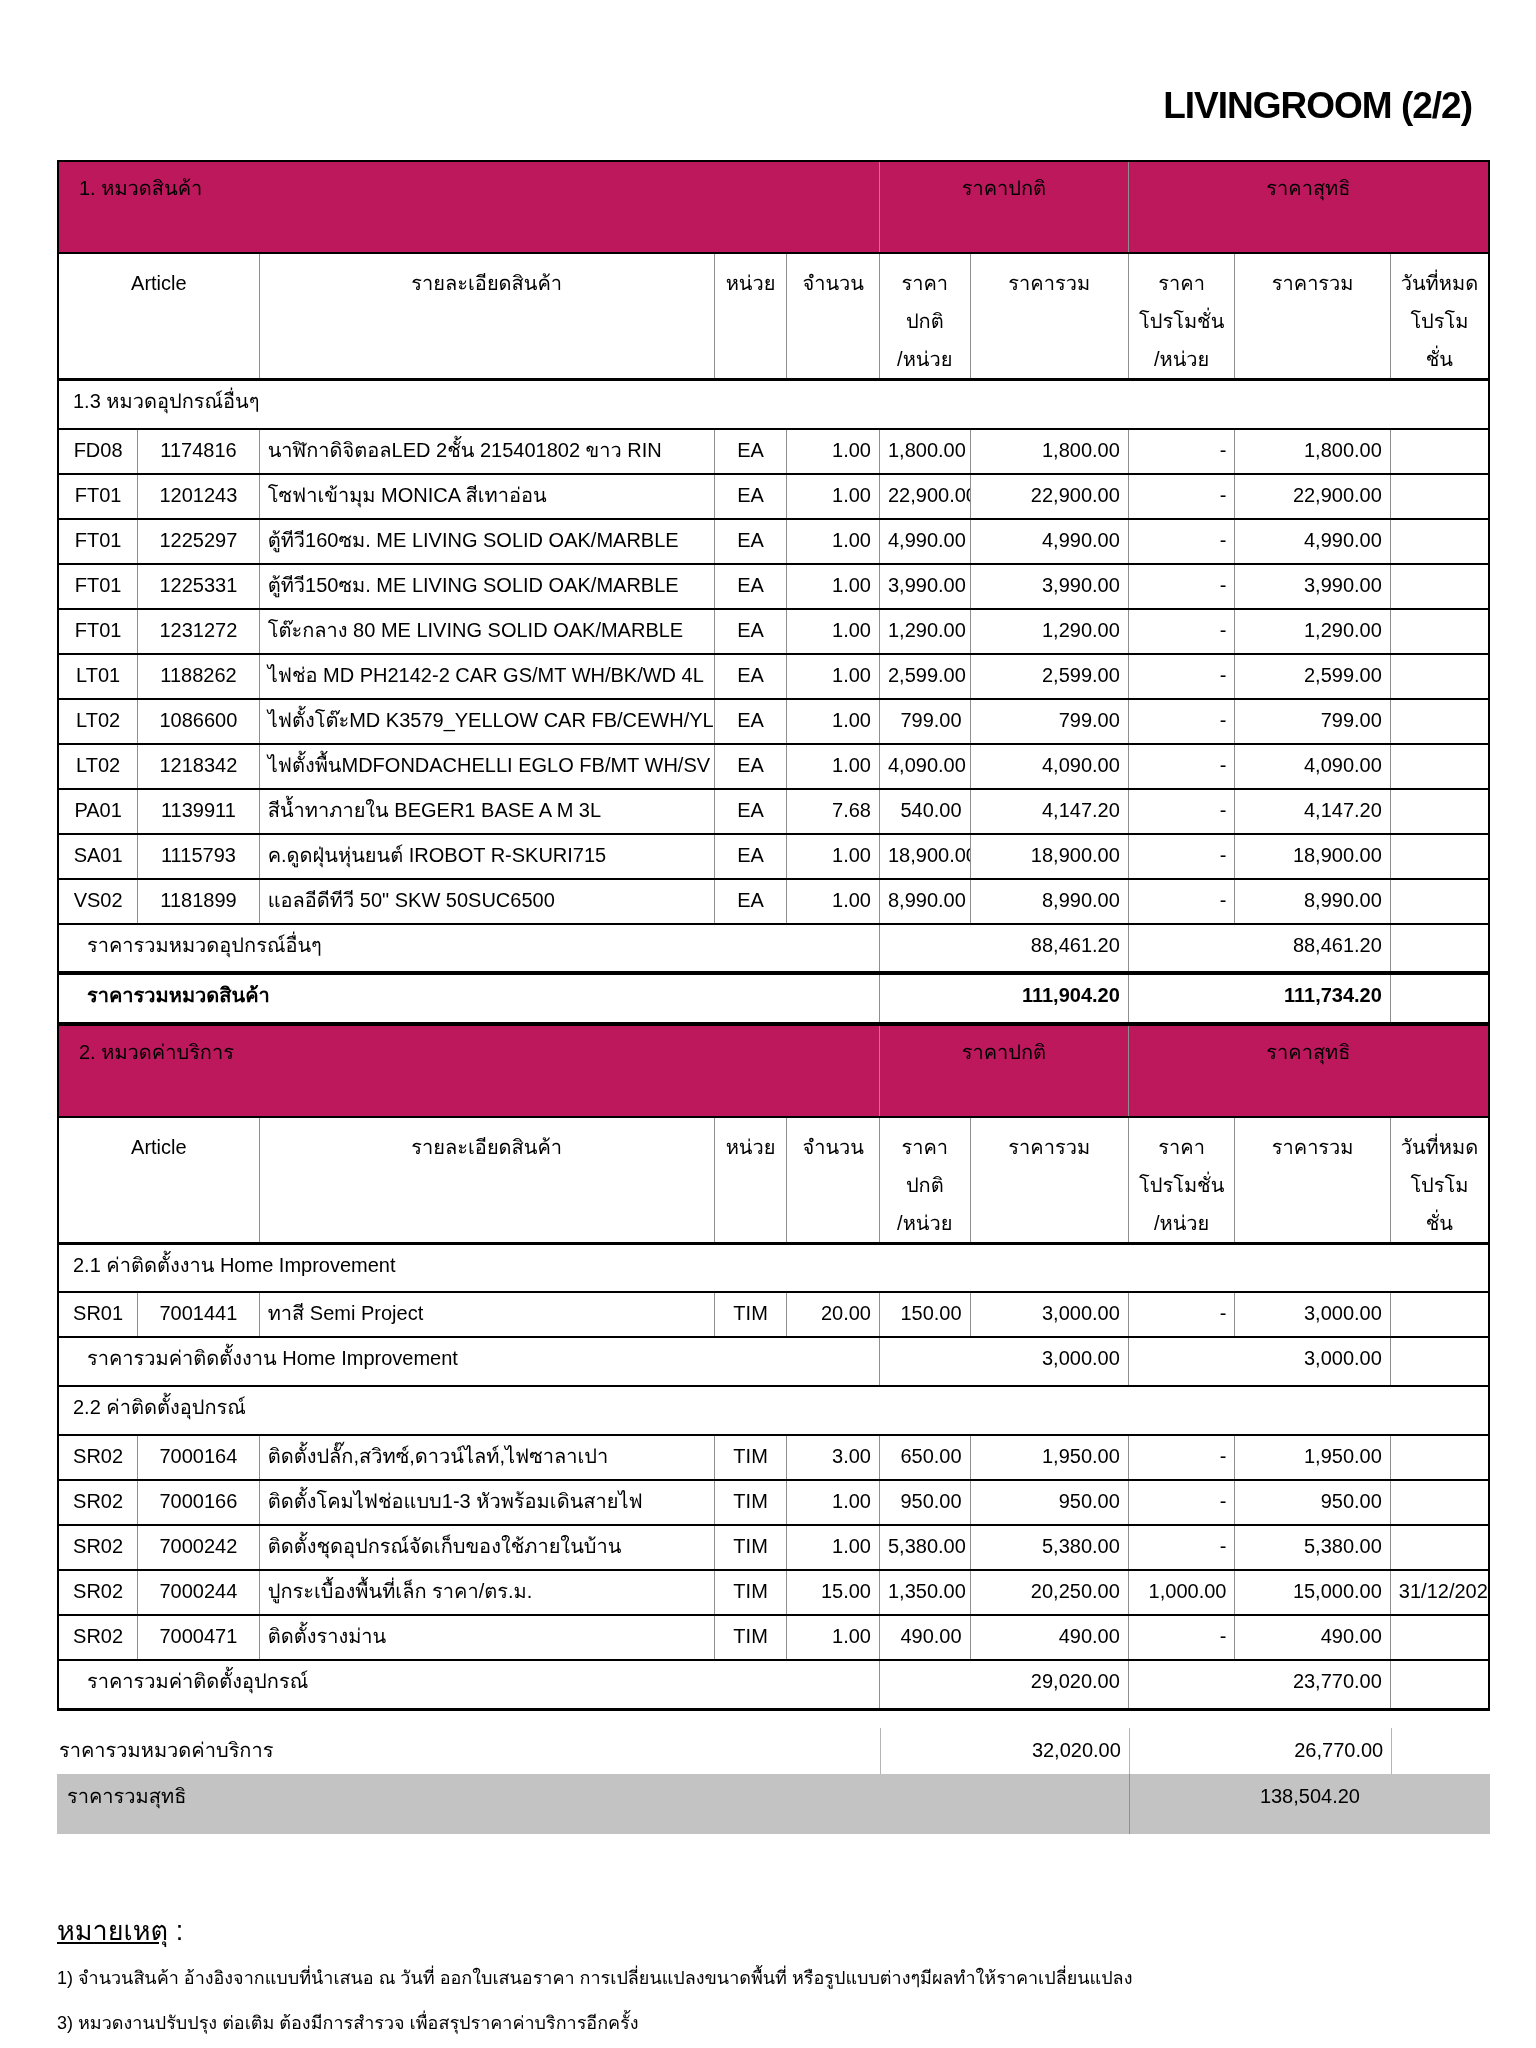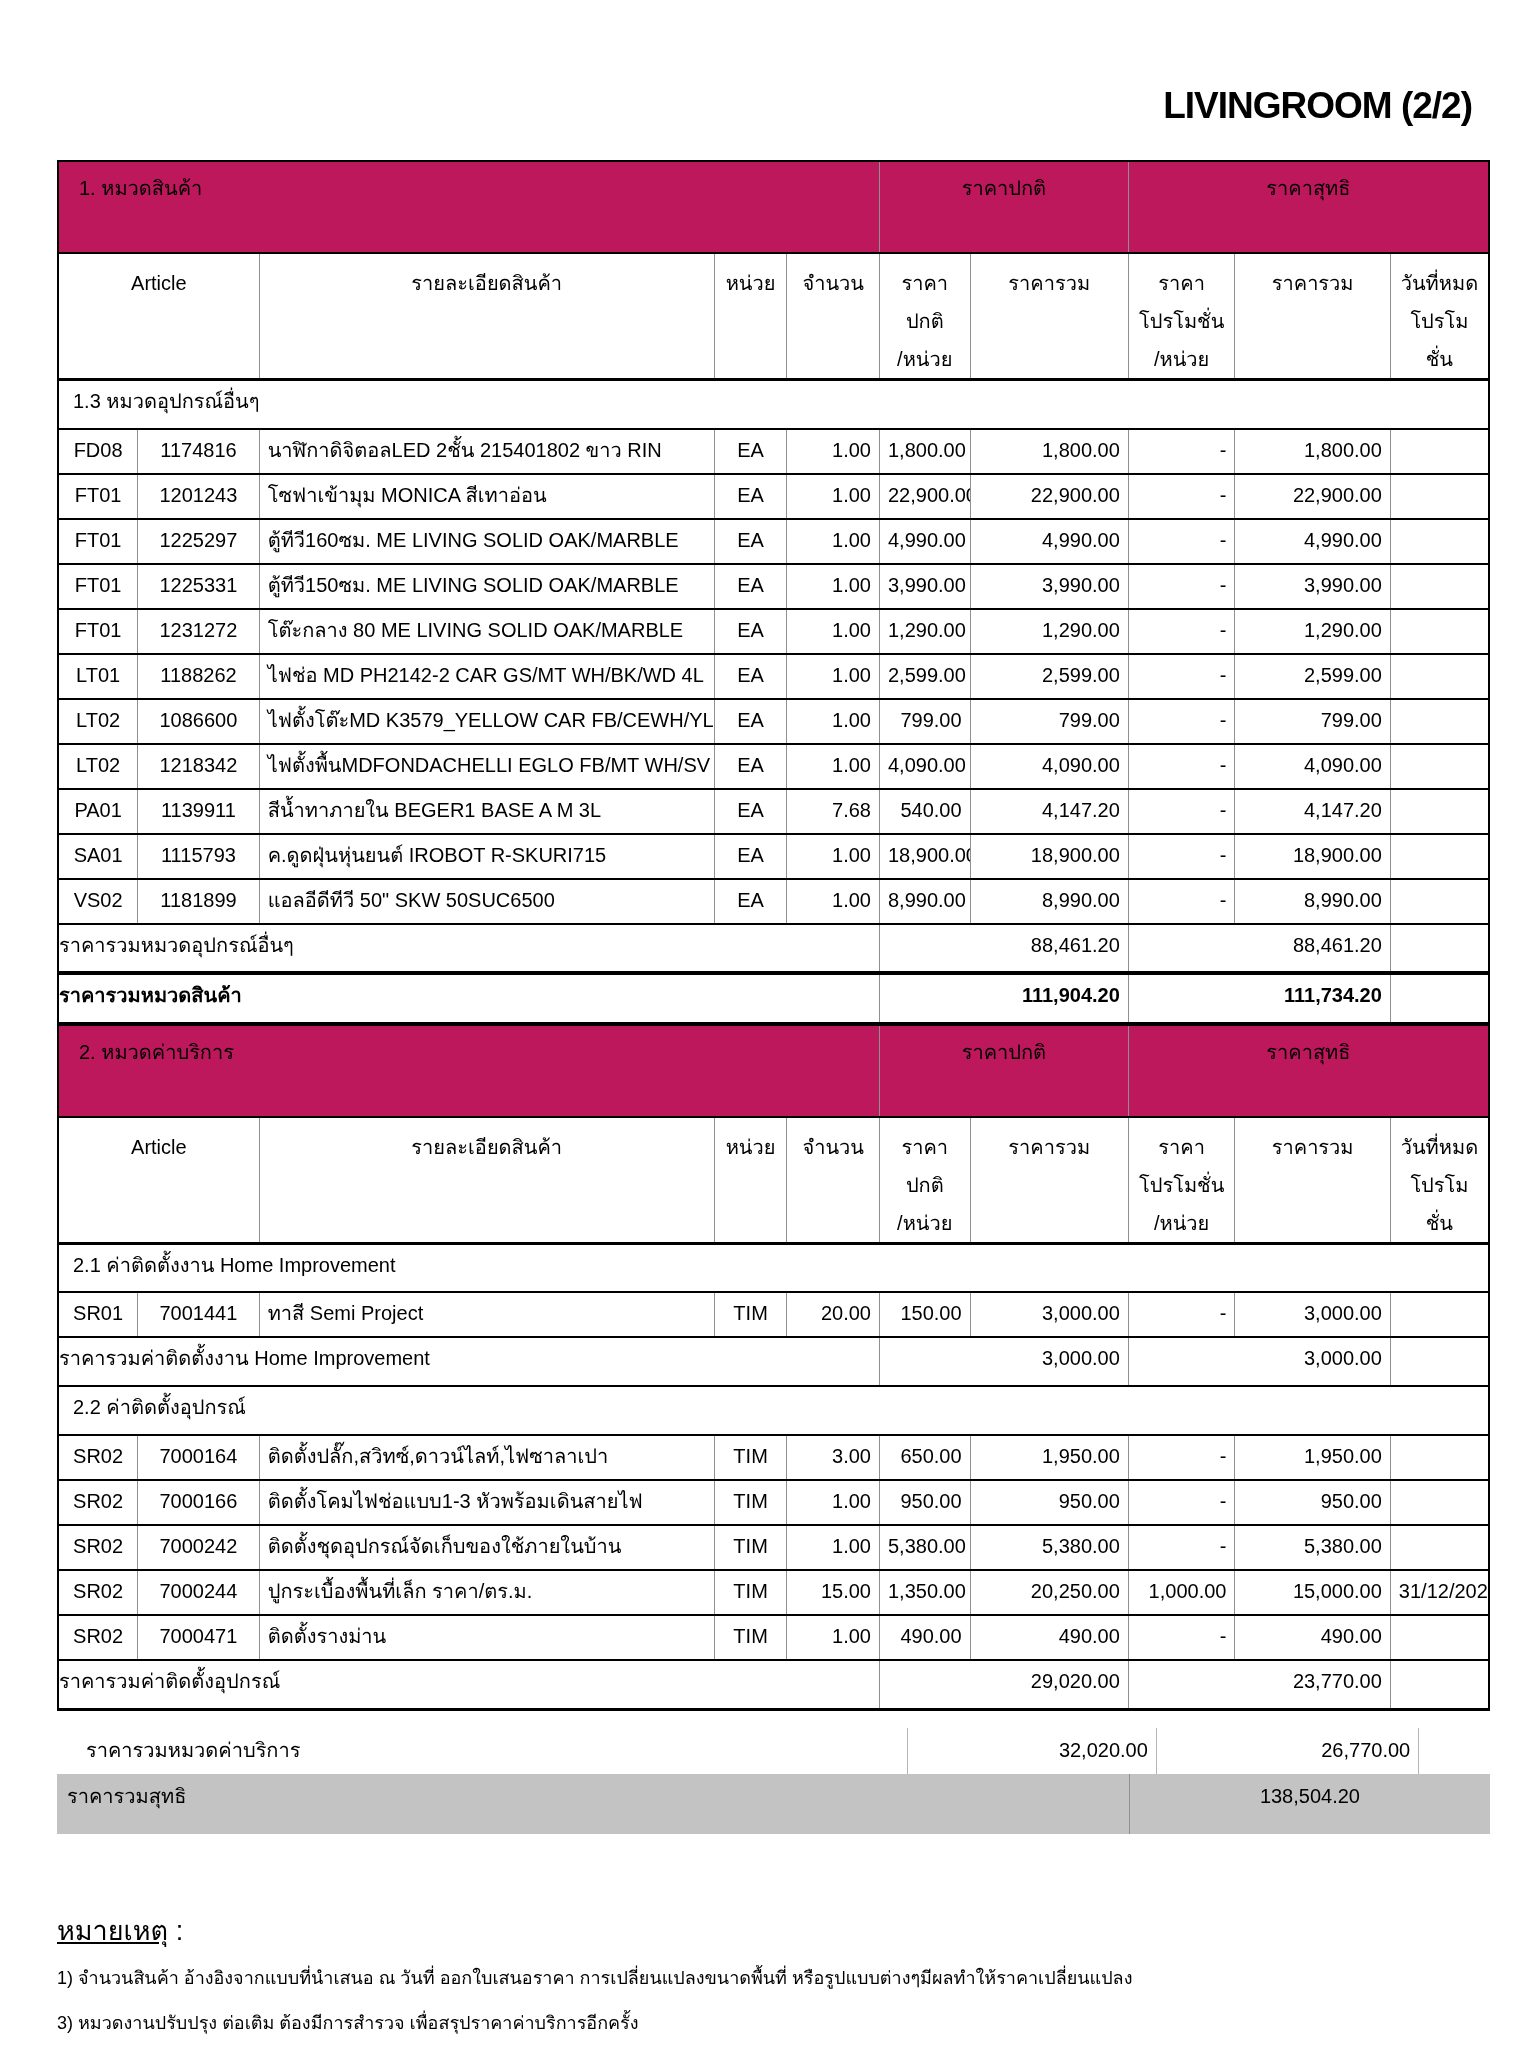--- a/index.html
+++ b/index.html
@@ -49,34 +49,34 @@
     text-align:center;
     white-space:pre-line;
     line-height:38px;
     padding-top:10px;
     border-bottom:3px solid #000;
   }
 
   tr.heading-row td { height:49px; text-align:left; padding-left:14px; }
   tr.item-row td    { height:45px; }
   tr.subtotal-row td{ height:49px; }
-  tr.subtotal-row td.lbl { padding-left:0; }
+  tr.subtotal-row td.lbl { padding-left:28px; }
   tr.section-total-row td { border-top:4px solid #000; height:50px;font-weight:bold; }
 
   .c { text-align:center; }
   .r { text-align:right; }
   .l { text-align:left; }
 
   
   .bottom-row { display:flex; width:100%; box-sizing:border-box; }
   .bottom-row .cell {
     box-sizing:border-box; font-size:20px; line-height:26px;
     padding:9px 8px 0 8px; overflow:hidden; white-space:nowrap;
   }
-  .service-total-row { margin-top:17px; height:46px;margin-left:27px; }
+  .service-total-row { margin-top:17px; height:46px; }
   .service-total-row .b-label { width:57.41%; text-align:left; padding-left:2px; }
   .service-total-row .b-num   { width:17.39%; text-align:right; border-left:1px solid #b5b5b5; }
   .service-total-row .b-num2  { width:18.31%; text-align:right; border-left:1px solid #b5b5b5; }
   .service-total-row .b-empty { width:6.89%;  border-left:1px solid #b5b5b5; }
 
   .net-total-row { height:60px; background:#c3c3c3; }
   .net-total-row .n-label { width:74.80%; text-align:left; padding-left:10px; }
   .net-total-row .n-value { width:25.20%; text-align:center; border-left:1px solid #8f8f8f; }
 
   

